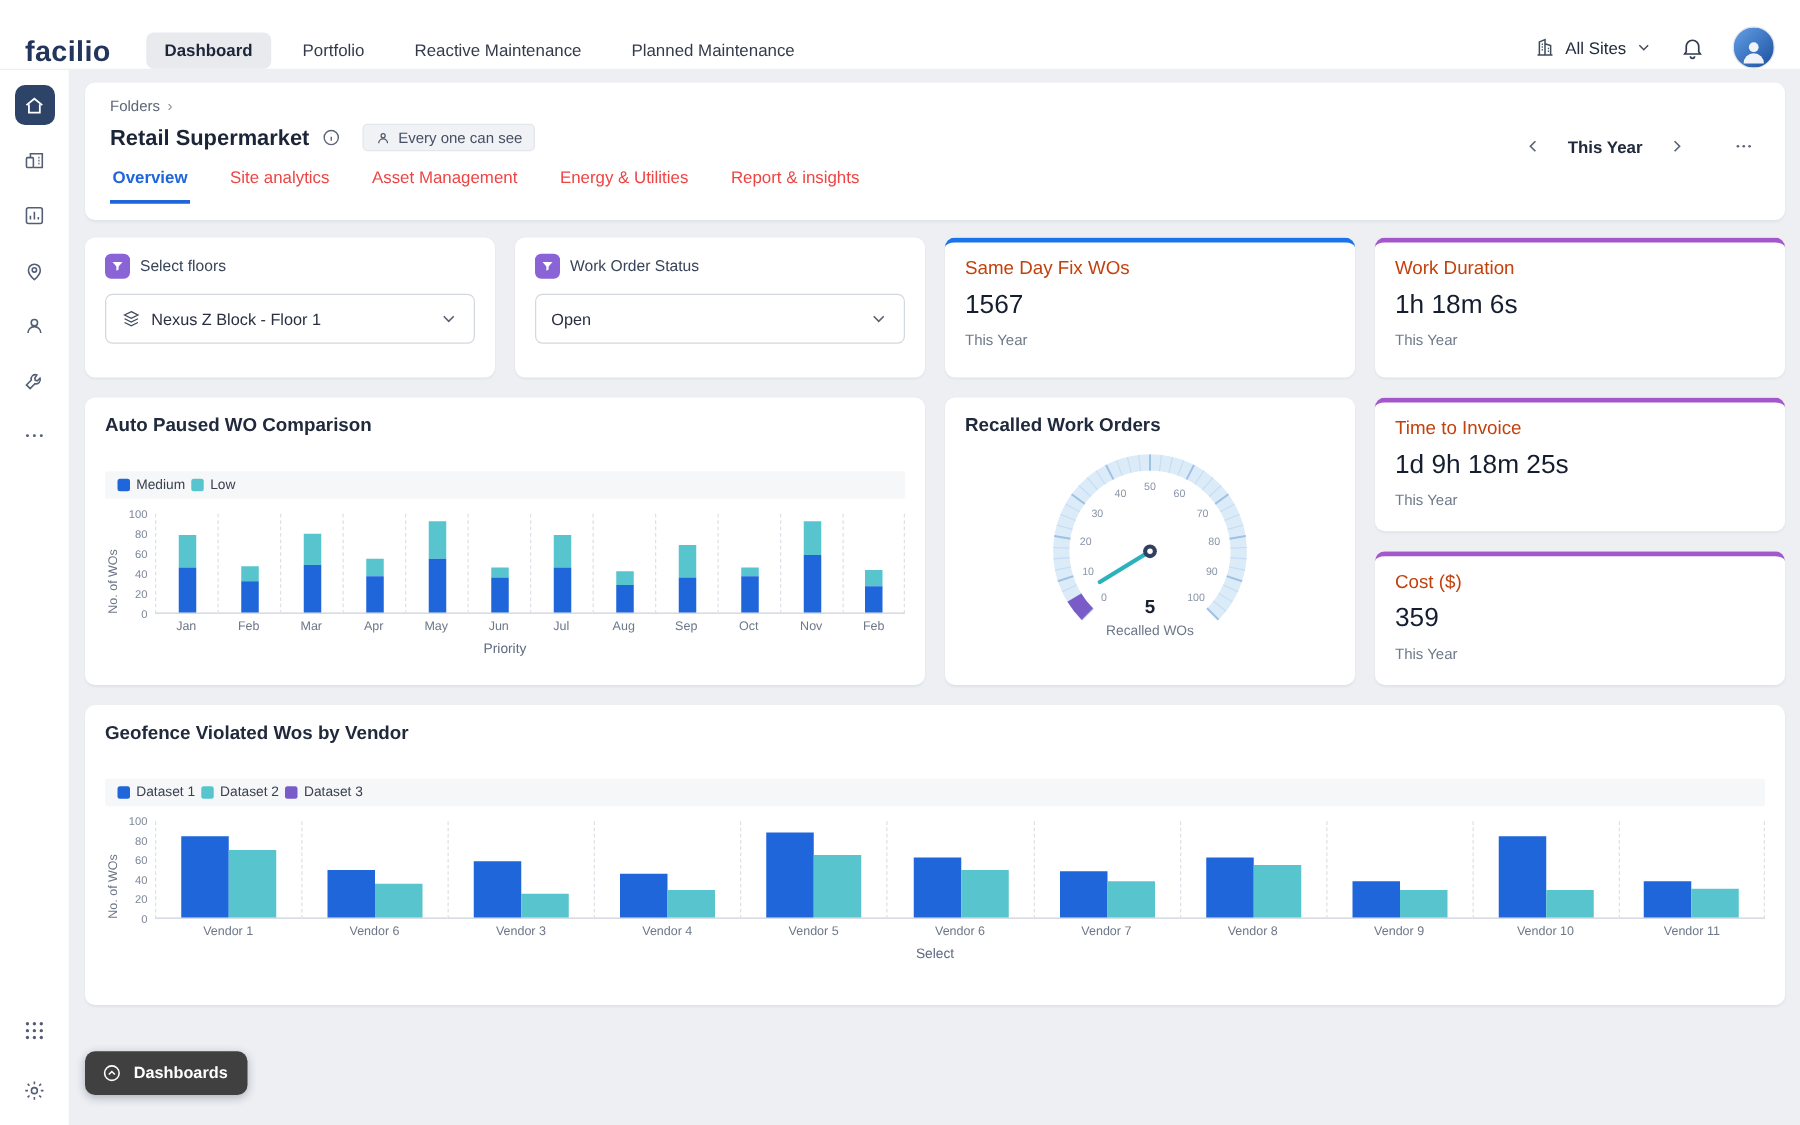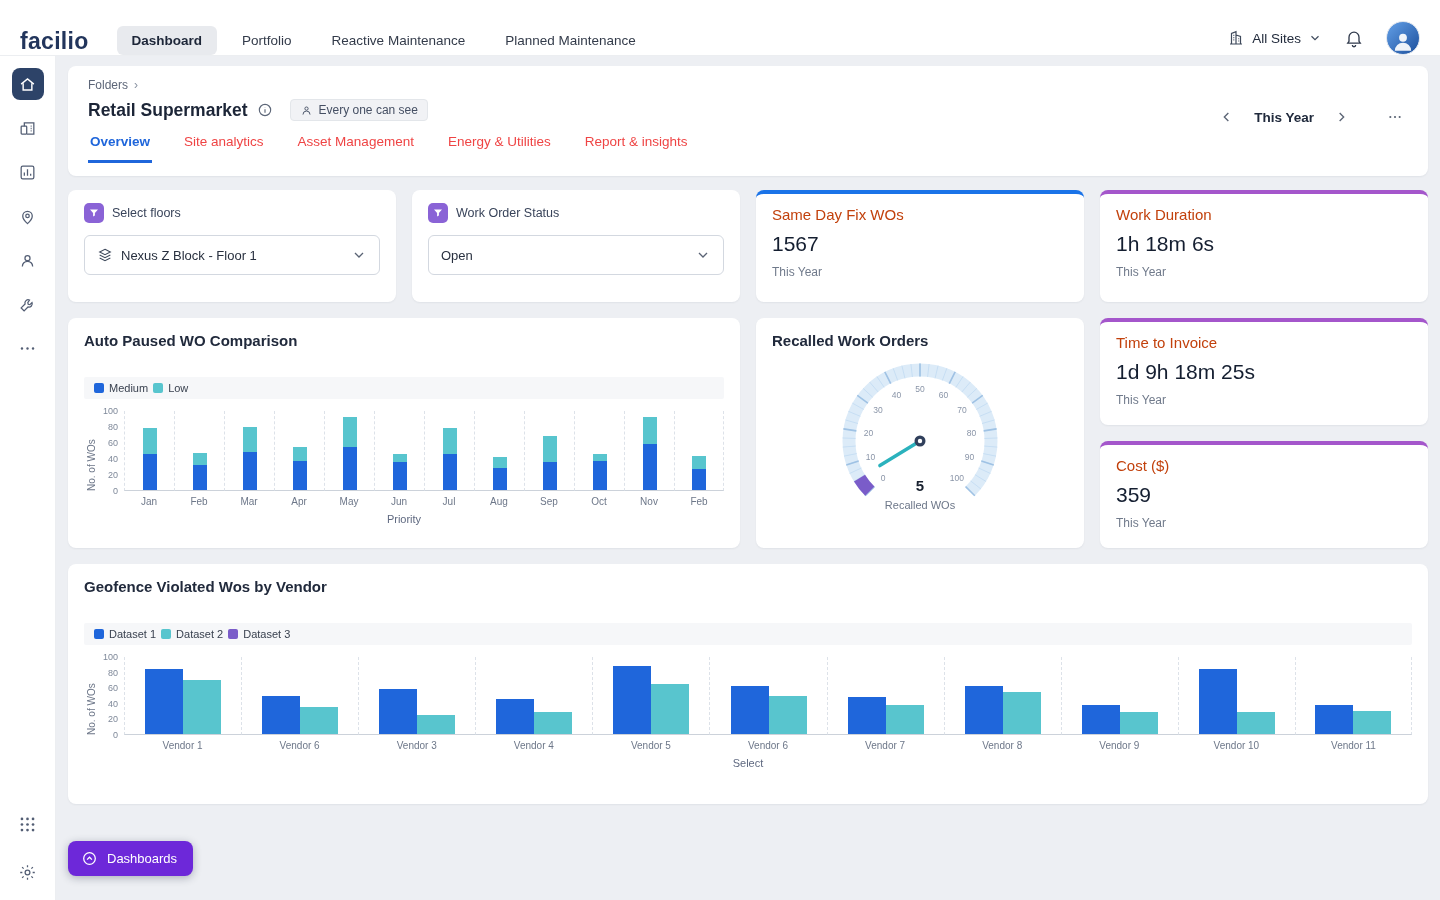--- a/index.html
+++ b/index.html
@@ -83,21 +83,21 @@
 .bar{width:var(--barw);height:100%;display:flex;flex-direction:column;justify-content:flex-end;cursor:pointer}
 .stack-seg{width:100%}
 .gbar{width:var(--barw);cursor:pointer}
 .cat-label{text-align:center;font-size:10px;color:#6d7789;padding-top:5px;height:19px;white-space:nowrap;overflow:hidden}
 .chart-xlabel{text-align:center;font-size:11px;color:#5f6980;margin-top:3px}
 
 .gauge-wrap{position:relative;display:flex;flex-direction:column;align-items:center;margin-top:4px;height:172px}
 .gauge-value{position:absolute;top:124px;left:0;right:0;text-align:center;font-size:15px;font-weight:700;color:#18212f}
 .gauge-label{position:absolute;top:146px;left:0;right:0;text-align:center;font-size:11px;color:#6d7789}
 
-.dashboards-btn{position:fixed;left:68px;bottom:24px;background:#6d28d9;color:#fff;border-radius:8px;display:flex;align-items:center;gap:9px;padding:9px 16px 9px 13px;font-size:13px;font-weight:400;cursor:pointer;box-shadow:0 2px 8px rgba(20,30,55,.3);z-index:30}
+.dashboards-btn{position:fixed;left:68px;bottom:24px;background:#404040;color:#fff;border-radius:8px;display:flex;align-items:flex-start;gap:9px;padding:9px 16px 9px 13px;font-size:13px;font-weight:700;cursor:pointer;box-shadow:0 2px 8px rgba(20,30,55,.3);z-index:30}
 .dashboards-btn .icon{color:#fff;width:17px;height:17px}
 </style>
 </head>
 <body>
 
 <nav class="navbar">
   <div class="logo">facilio</div>
   <div class="nav-items" id="nav-items">
       <div class="nav-item active">Dashboard</div>
       <div class="nav-item">Portfolio</div>

